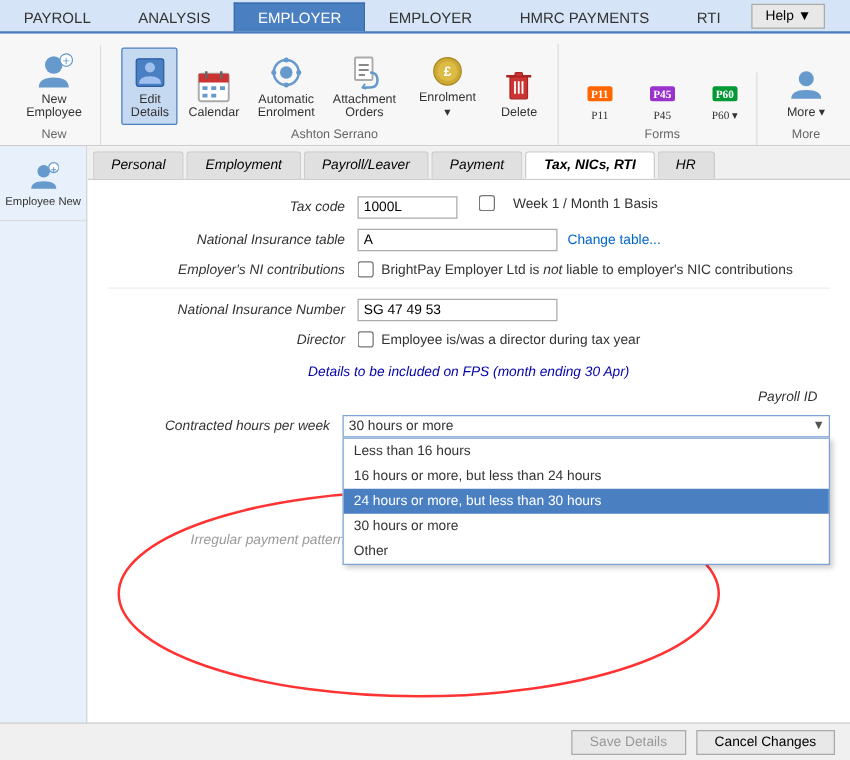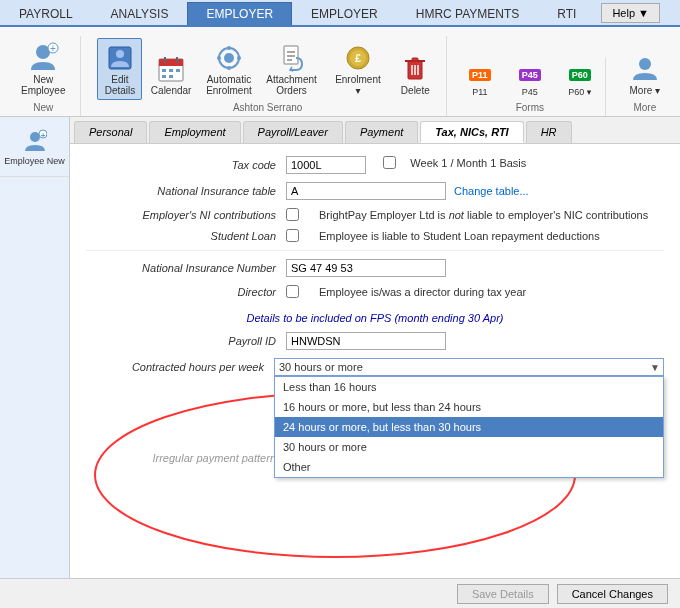--- a/index.html
+++ b/index.html
@@ -43,21 +43,21 @@
     .sub-tab { padding: 4px 14px; cursor: pointer; border: 1px solid #ccc; border-bottom: none; background: #e0e0e0; margin-right: 2px; font-size: 11px; border-radius: 3px 3px 0 0; font-style: italic; }
     .sub-tab.active { background: white; border-bottom: 1px solid white; font-weight: bold; }
 
     
     .form-content { padding: 12px 16px; }
     .form-row { display: flex; align-items: center; margin-bottom: 8px; justify-content: flex-end; }
     .form-label { width: 200px; text-align: right; font-style: italic; color: #333; font-size: 11px; padding-right: 10px; }
     .form-control { flex: 1; }
     input[type=text] { border: 1px solid #aaa; padding: 2px 4px; font-size: 11px; width: 160px; }
     .inline-label { font-size: 11px; color: #333; margin-left: 8px; }
-    .checkbox-label { display: flex; align-items: center; gap: 20px; font-size: 11px; color: #333; }
+    .checkbox-label { display: flex; align-items: center; gap: 6px; font-size: 11px; color: #333; }
 
     .ni-table-row { display: flex; align-items: center; gap: 8px; }
     .ni-table-input { width: 40px; border: 1px solid #aaa; padding: 2px 4px; font-size: 11px; }
     .change-table-link { color: #0066cc; cursor: pointer; font-size: 11px; text-decoration: none; }
 
     .ni-number-input { width: 440px; border: 1px solid #aaa; padding: 2px 4px; font-size: 11px; }
 
     
     .fps-section { margin-top: 14px; margin-bottom: 6px; }
     .fps-label { text-align: center; font-style: italic; color: #0000aa; font-size: 11px; margin-bottom: 8px; }
@@ -193,21 +193,21 @@
                 <line x1="17" y1="10" x2="17" y2="20" stroke="white" stroke-width="1.5"></line>
               </svg>
           </div>
           <div class="btn-label">Delete</div>
         </div>
       </div>
       <div class="ribbon-group-label">Ashton Serrano</div>
     </div>
 
     <div class="ribbon-group">
-      <div class="ribbon-items" style="gap:16px;">
+      <div class="ribbon-items" style="gap:16px;font-family:Liberation Serif, serif;">
         <div class="ribbon-btn-small">
           <div class="btn-icon-sm">
               <span class="badge-p11">P11</span>
             </div>
           <div class="btn-label-sm">P11</div>
         </div>
         <div class="ribbon-btn-small">
           <div class="btn-icon-sm">
               <span class="badge-p45">P45</span>
             </div>
@@ -294,29 +294,20 @@
           <div class="form-control">
             <div class="checkbox-label">
               <input type="checkbox" style="">
               <span>
                 BrightPay Employer Ltd is <em>not</em> liable to employer's NIC contributions
               </span>
             </div>
           </div>
         </div>
 
-        <div class="form-row">
-          <div class="form-label">Student Loan</div>
-          <div class="form-control">
-            <div class="checkbox-label">
-              <input type="checkbox" style="">
-              <span>Employee is liable to Student Loan repayment deductions</span>
-            </div>
-          </div>
-        </div>
 
         <hr style="border:none; border-top:1px solid #eee; margin: 8px 0;">
 
         <div class="form-row">
           <div class="form-label">National Insurance Number</div>
           <div class="form-control">
             <input type="text" class="ni-number-input" value="SG 47 49 53" style="">
           </div>
         </div>
 
@@ -329,23 +320,20 @@
             </div>
           </div>
         </div>
 
         <div class="fps-section">
           <div class="fps-label">Details to be included on FPS (month ending 30 Apr)</div>
         </div>
 
         <div class="form-row">
           <div class="form-label">Payroll ID</div>
-          <div class="form-control">
-            <input type="text" class="payroll-id-input" value="HNWDSN" style="">
-          </div>
         </div>
 
         <div class="form-row" style="position:relative; z-index:10;">
           <div class="form-label">Contracted hours per week</div>
           <div class="form-control relative-wrap">
             <div class="select-container">
               <div class="select-display">
                 <span>30 hours or more</span>
                 <span class="arrow">▼</span>
               </div>

